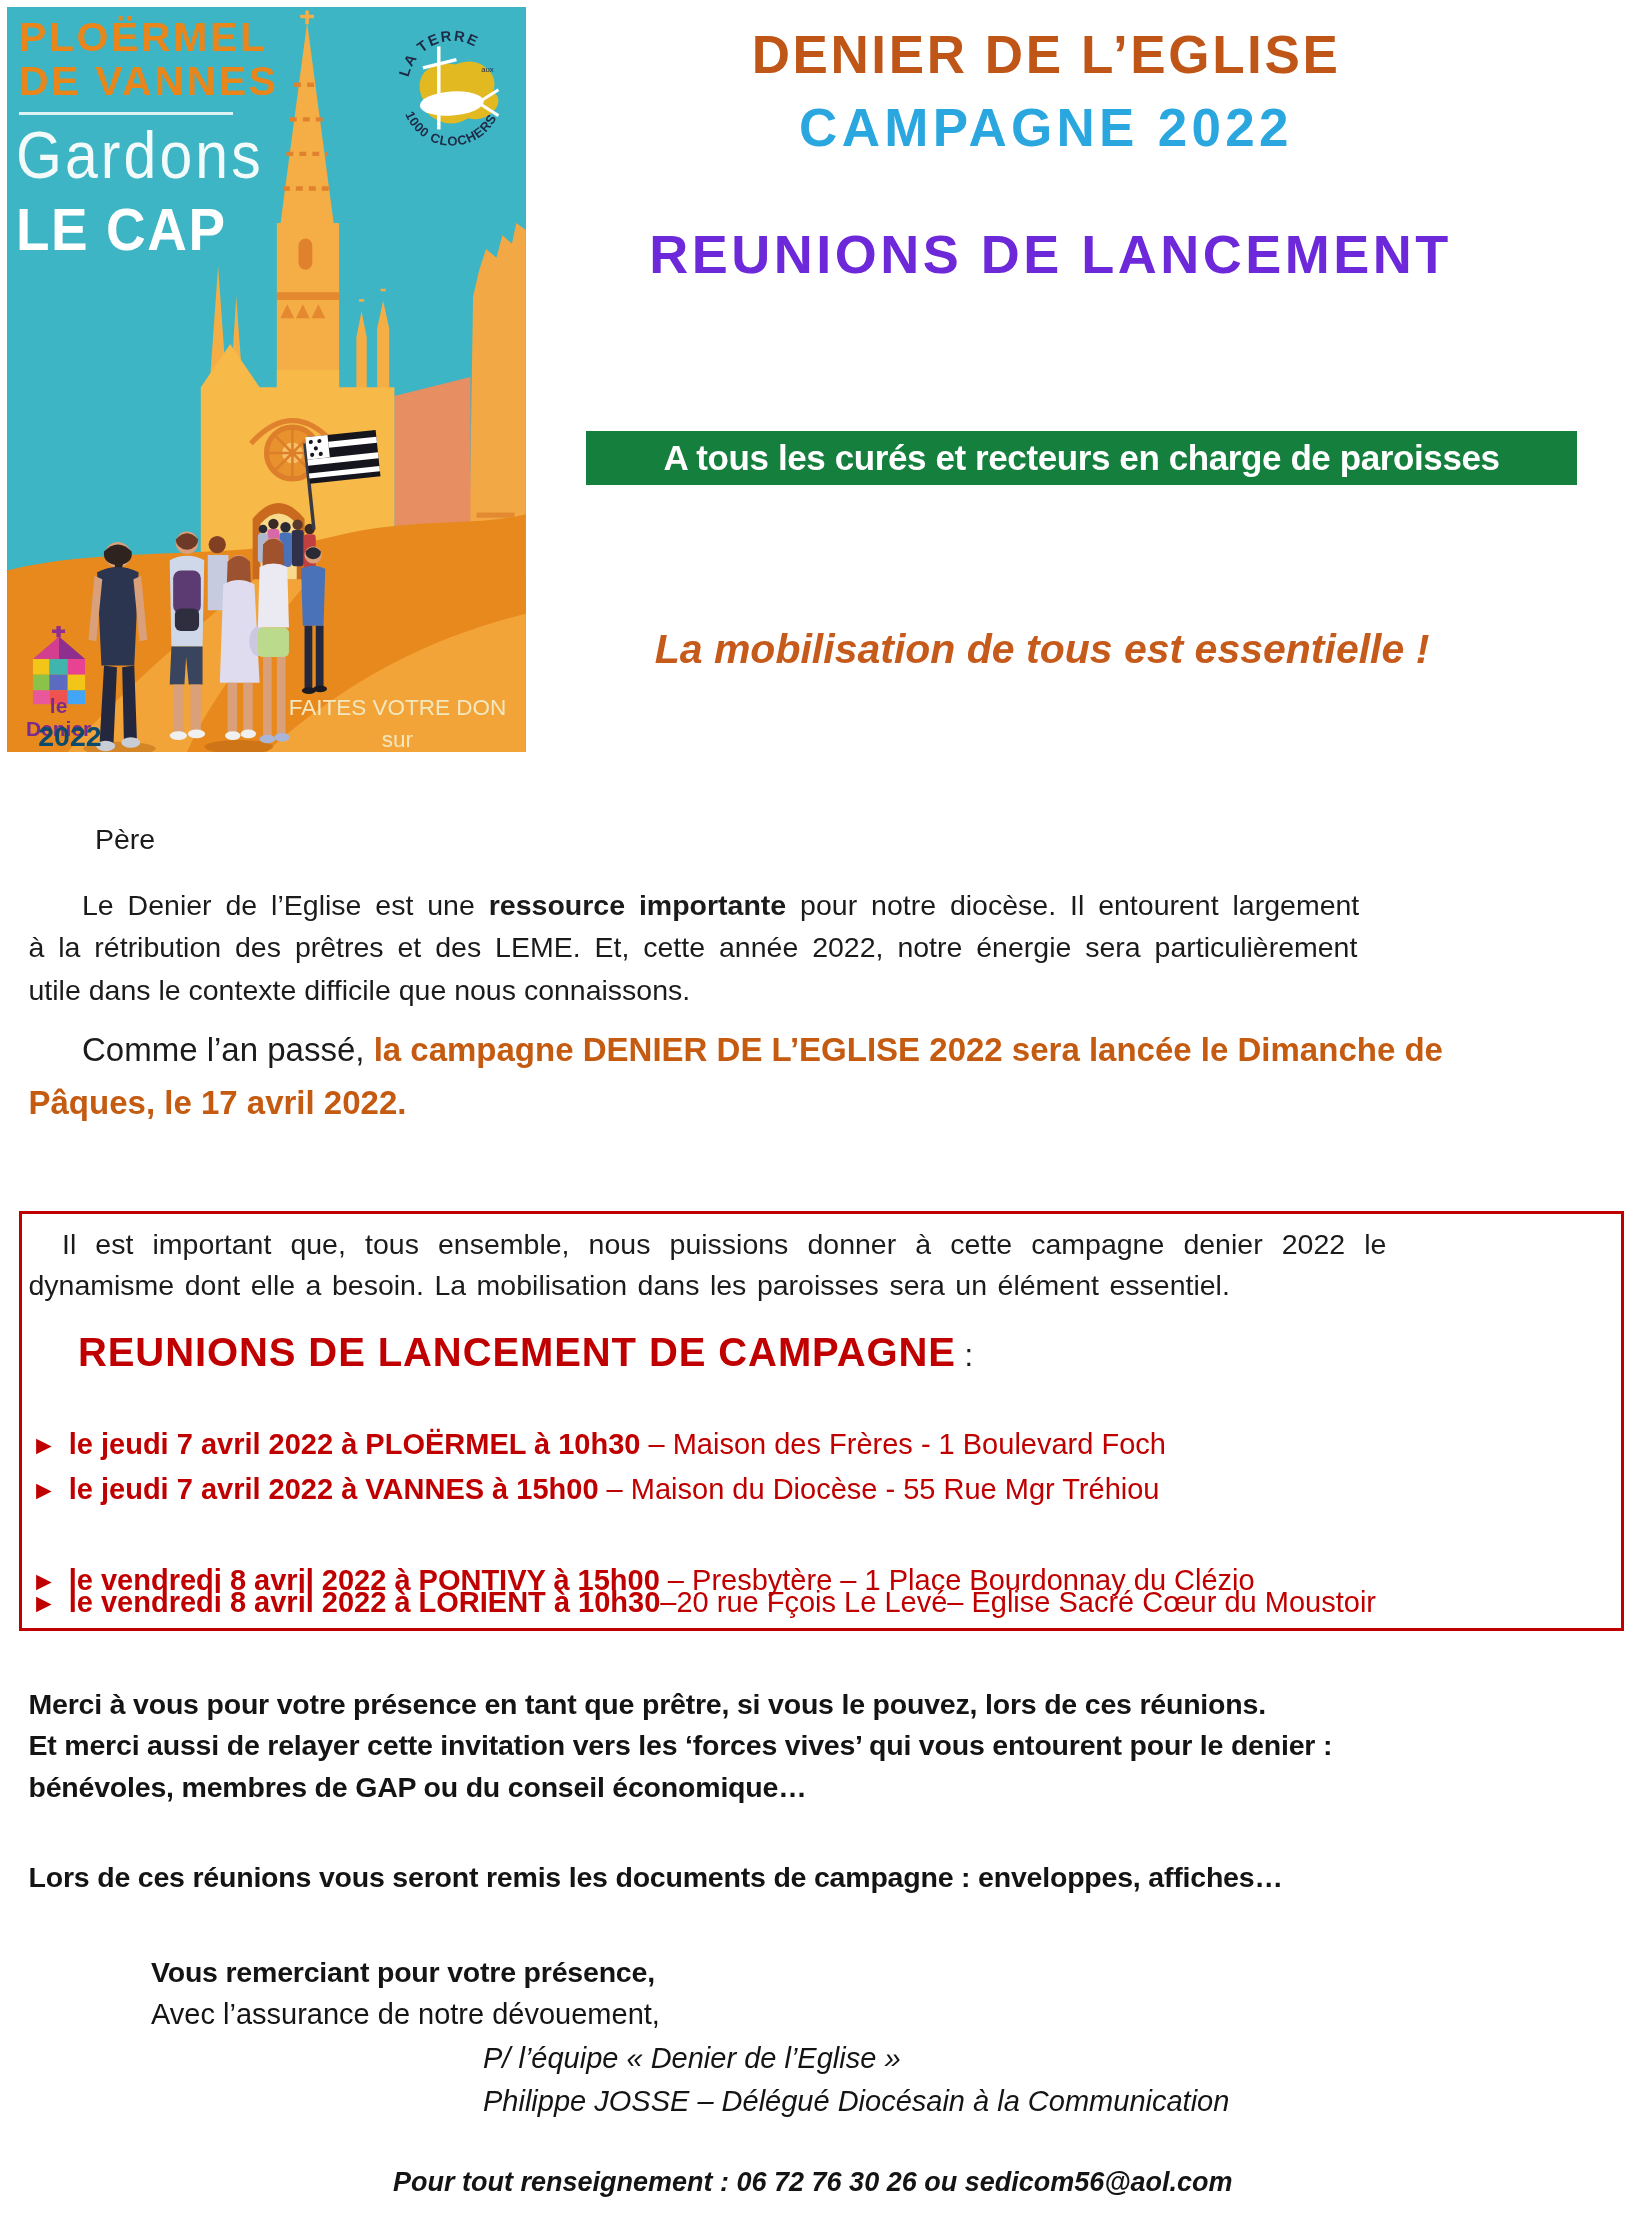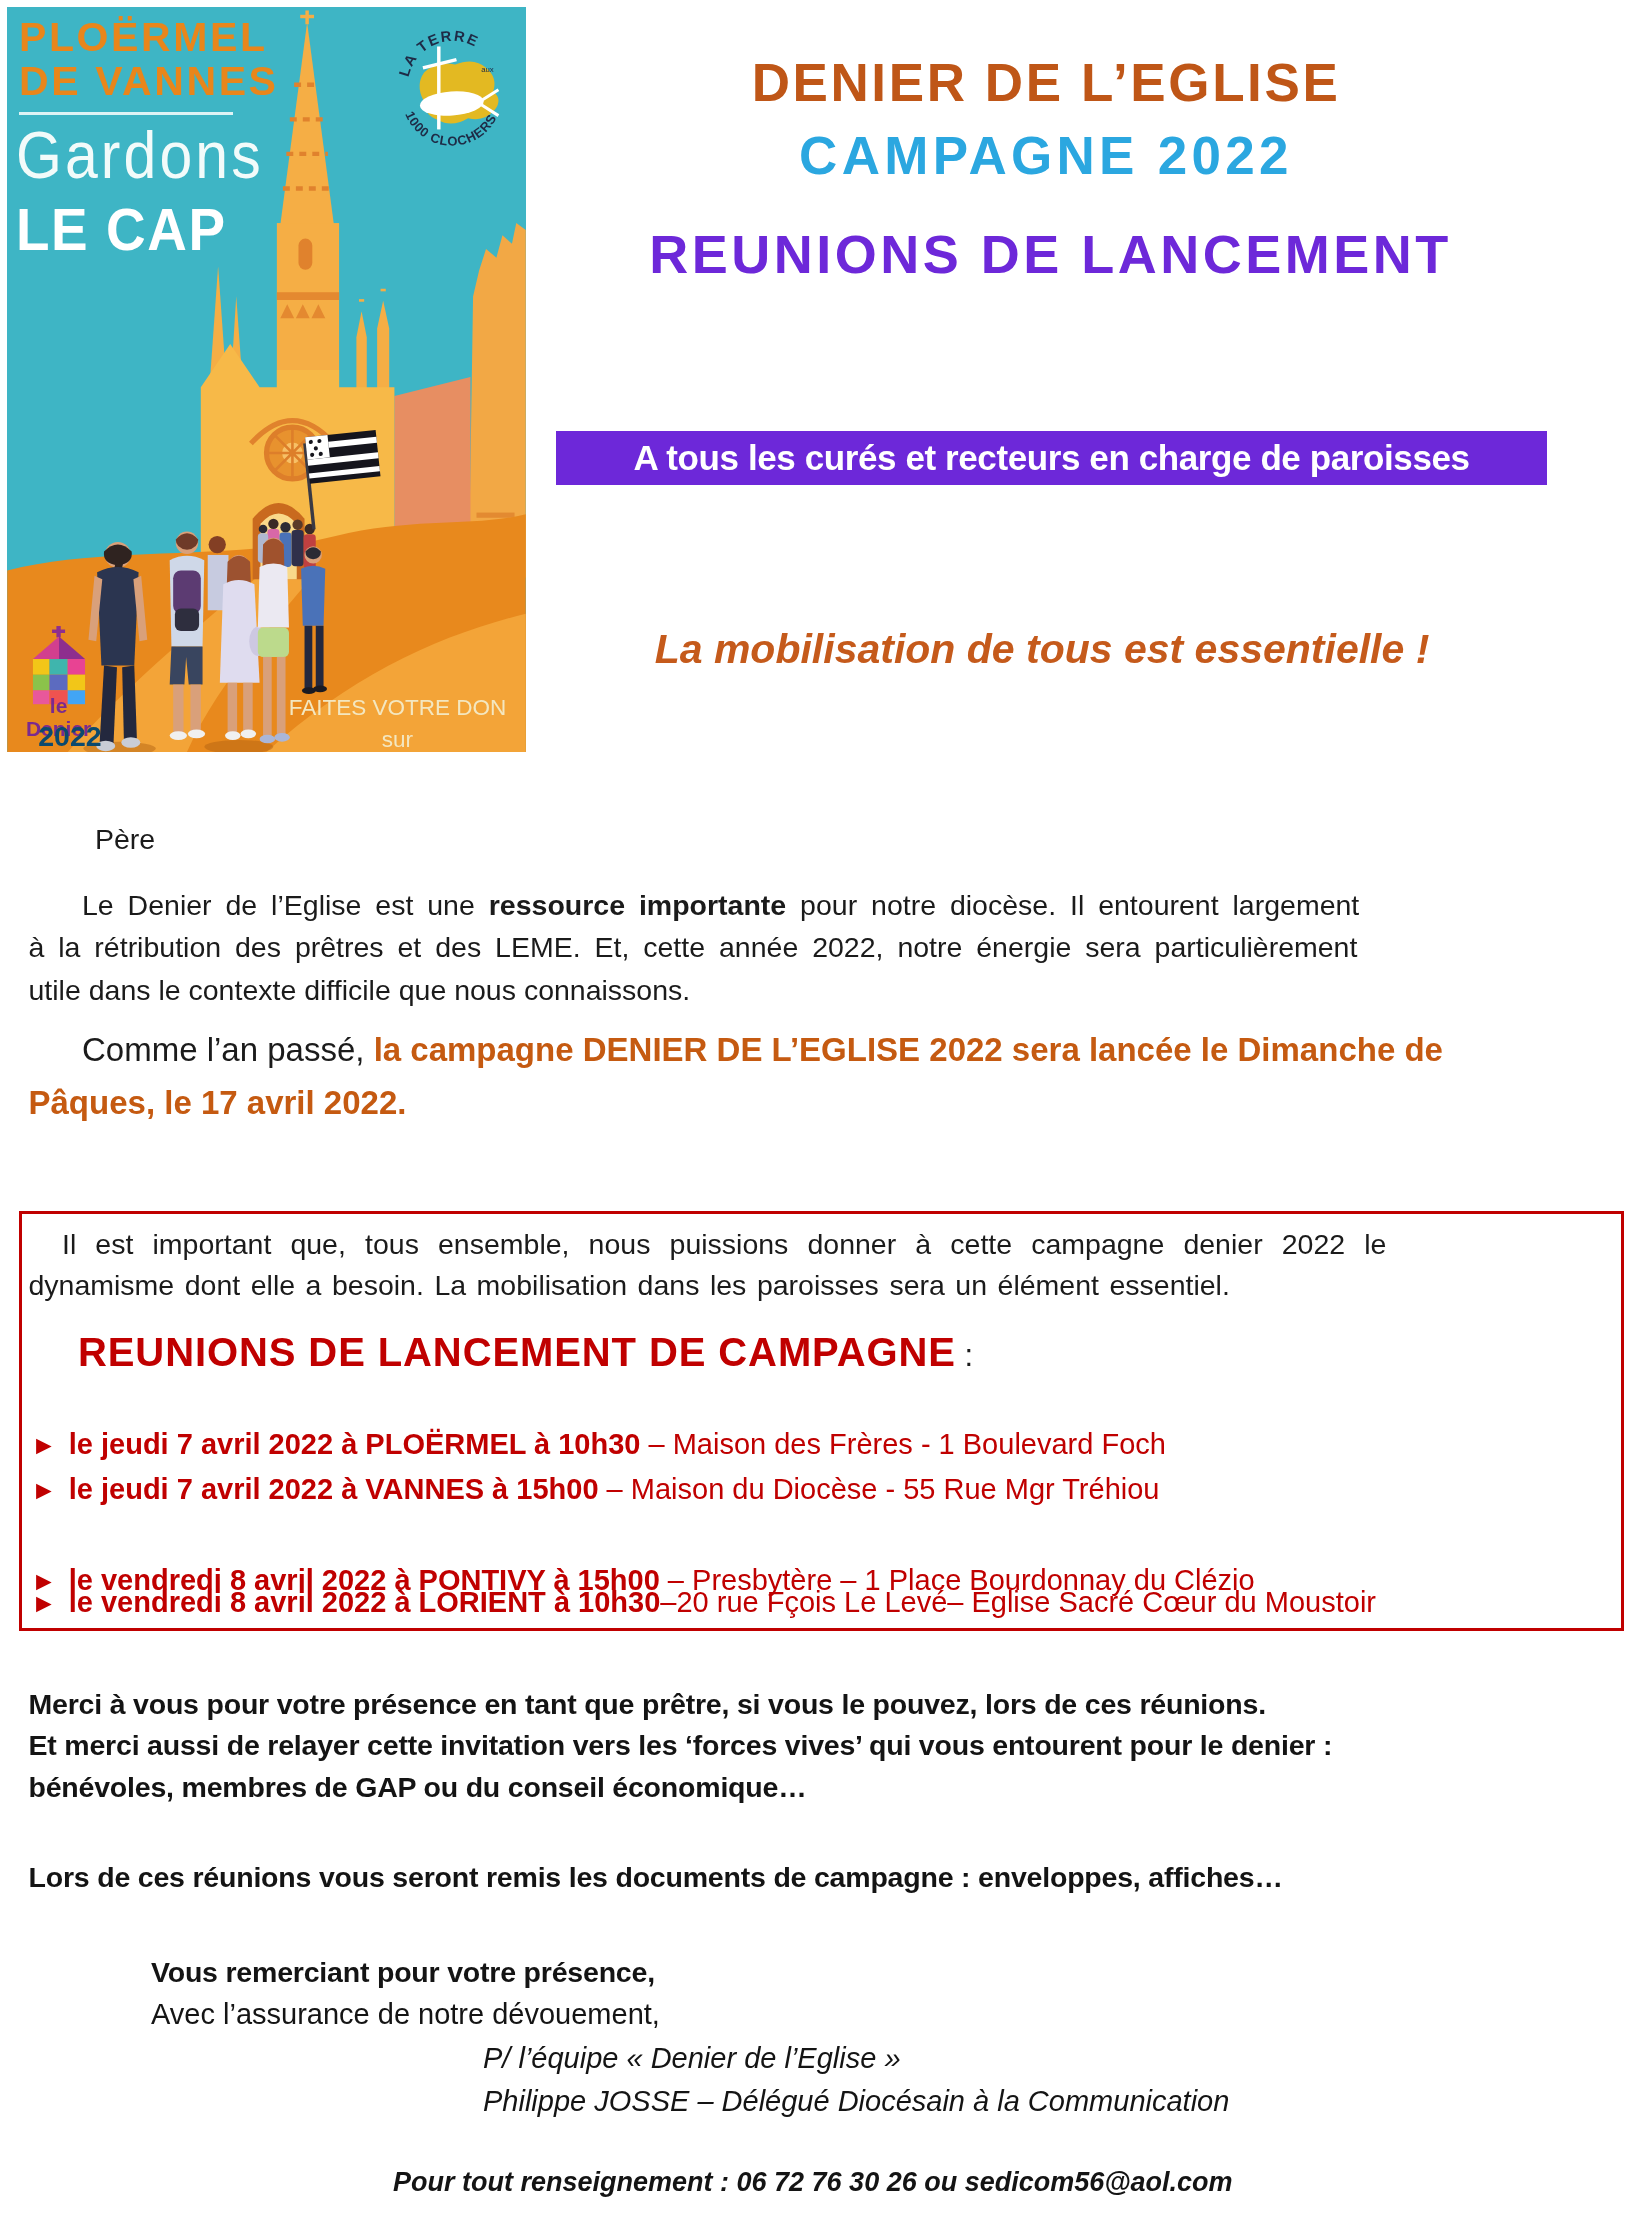--- a/index.html
+++ b/index.html
@@ -2,25 +2,25 @@
 <html style="font-size:14px"><head>
 <meta charset="utf-8">
 <style>
   html,body{margin:0;padding:0;}
   body{
     width:1647px;height:2214px;position:relative;background:#ffffff;
     font-family:"Liberation Sans", sans-serif;color:#1b1b1b;overflow:hidden;
   }
   .abs{position:absolute;}
   
-  .title-wrap{left:562px;top:24px;width:968px;text-align:center;margin-top:28px;}
+  .title-wrap{left:562px;top:24px;width:968px;text-align:center;}
   .title1{font-size:53px;font-weight:800;color:#bf5617;letter-spacing:2.6px;}
   .title2{font-size:53px;font-weight:800;color:#2ba7e0;letter-spacing:4.3px;margin-top:12px;}
   .subtitle{left:562px;top:223px;width:977px;text-align:center;font-size:54px;font-weight:800;color:#6d28d9;letter-spacing:3.5px;}
-  .banner{left:556px;top:431px;width:991px;height:54px;background:#6d28d9;}
+  .banner{left:586px;top:431px;width:991px;height:54px;background:#15803d;}
   .banner span{display:block;line-height:54px;text-align:center;color:#ffffff;font-weight:700;font-size:35px;letter-spacing:-0.4px;}
   .tagline{left:562px;top:626px;width:960px;text-align:center;font-size:41px;font-weight:700;font-style:italic;color:#c55a1b;}
   
   .body-line{font-size:28.5px;color:#1b1b1b;white-space:nowrap;}
   .ws{word-spacing:6px;}
   .p2{font-size:33px;white-space:nowrap;}
   .orange-b{color:#c55a11;font-weight:700;}
   
   .redbox{left:19px;top:1211px;width:1605px;height:420px;border:3.5px solid #c00000;box-sizing:border-box;background:#ffffff;}
   .boxline{font-size:28.5px;white-space:nowrap;}

